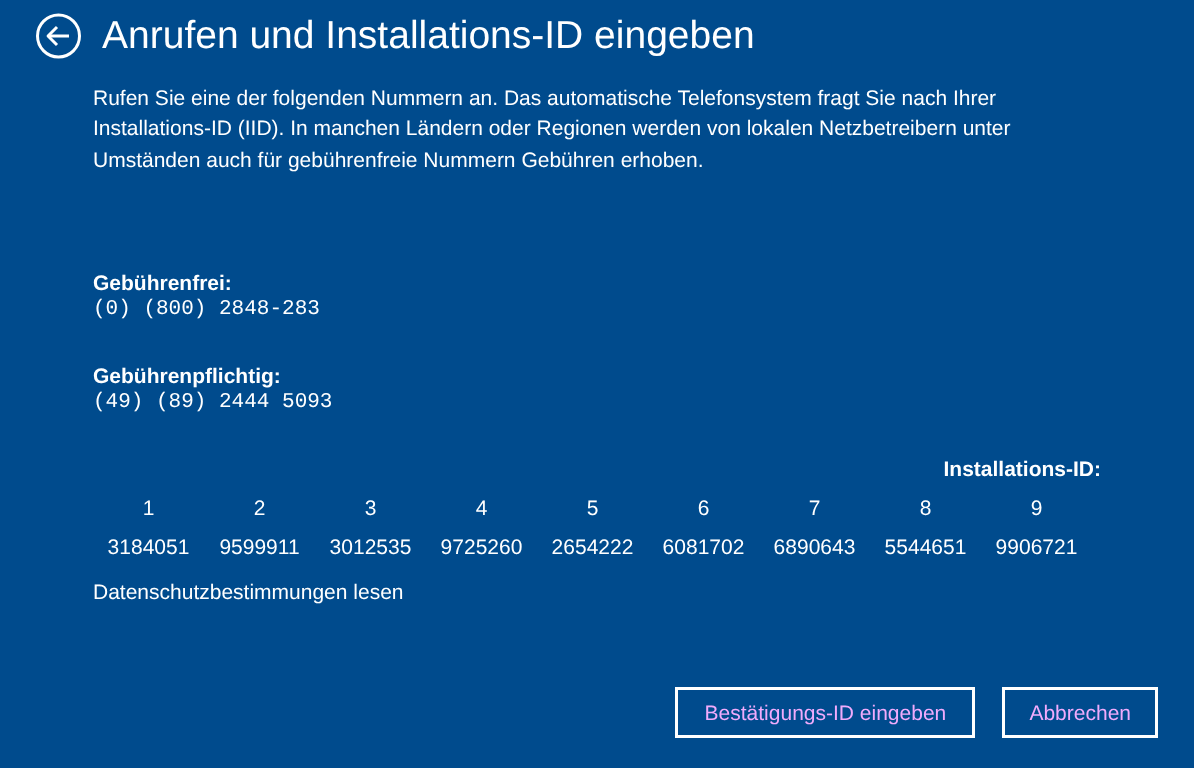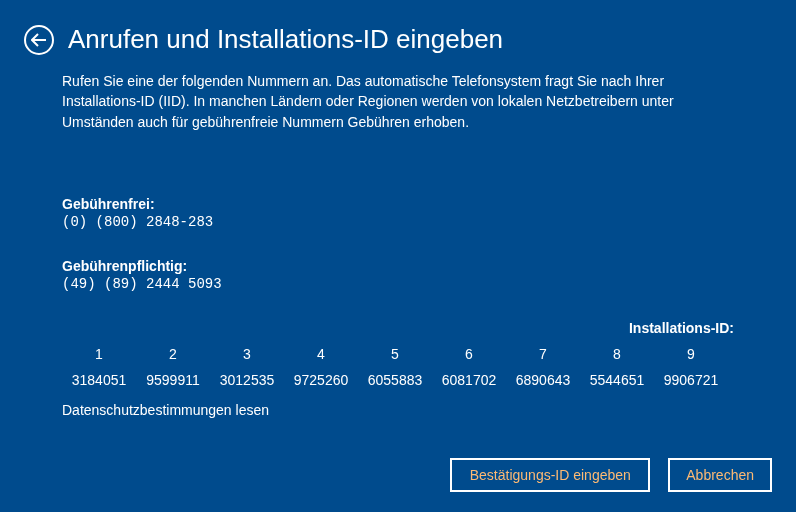--- a/index.html
+++ b/index.html
@@ -7,21 +7,21 @@
   body {
     background: #004b8d;
     color: #ffffff;
     font-family: "Segoe UI", Arial, sans-serif;
     font-size: 14px;
     position: relative;
   }
   .header {
     display: flex;
     align-items: center;
-    padding: 24px 24px 0 24px;
+    padding: 8px 24px 0 24px;
   }
   .back-btn {
     width: 30px;
     height: 30px;
     border: 2px solid #fff;
     border-radius: 50%;
     display: flex;
     align-items: center;
     justify-content: center;
     margin-right: 14px;
@@ -59,21 +59,21 @@
   .buttons {
     position: absolute;
     bottom: 20px;
     right: 24px;
     display: flex;
     gap: 18px;
   }
   .btn {
     border: 2px solid #fff;
     background: transparent;
-    color: #fdba74;
+    color: #f0abfc;
     font-size: 14px;
     padding: 7px 16px;
     cursor: pointer;
     font-family: inherit;
   }
   .btn-primary { min-width: 200px; }
   .btn-secondary { min-width: 100px; }
 </style>
 </head>
 <body>
@@ -117,21 +117,21 @@
         <div class="iid-col">
           <div class="iid-head">3</div>
           <div class="iid-val">3012535</div>
         </div>
         <div class="iid-col">
           <div class="iid-head">4</div>
           <div class="iid-val">9725260</div>
         </div>
         <div class="iid-col">
           <div class="iid-head">5</div>
-          <div class="iid-val">6055883</div>
+          <div class="iid-val">2654222</div>
         </div>
         <div class="iid-col">
           <div class="iid-head">6</div>
           <div class="iid-val">6081702</div>
         </div>
         <div class="iid-col">
           <div class="iid-head">7</div>
           <div class="iid-val">6890643</div>
         </div>
         <div class="iid-col">

